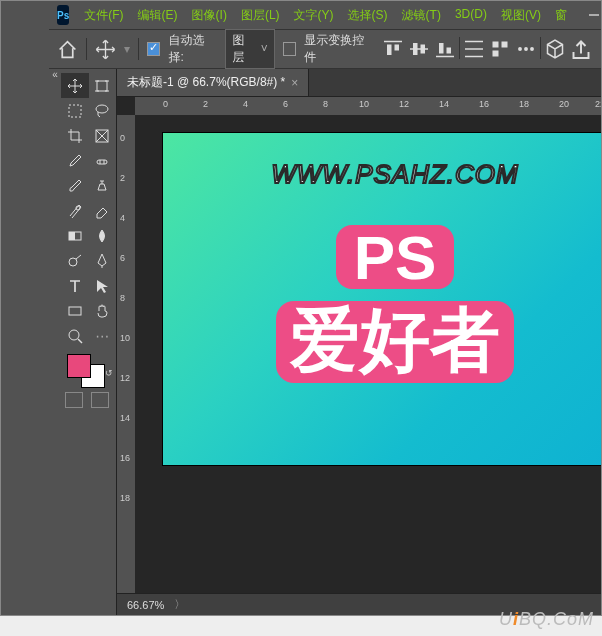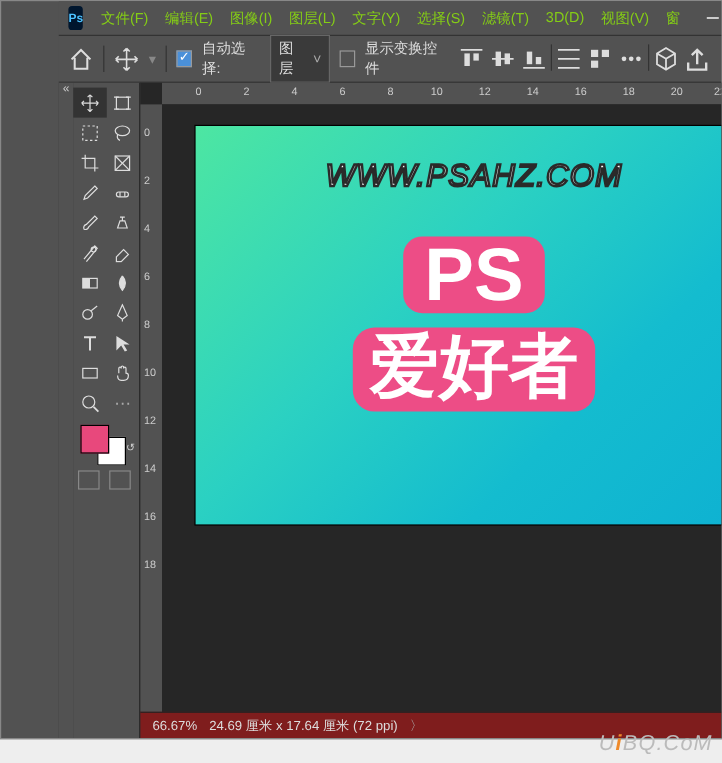--- a/index.html
+++ b/index.html
@@ -49,23 +49,23 @@
 .rulerH span { position: absolute; top: 2px; }
 .rulerV { width: 18px; background: #525252; position: relative; overflow: hidden; font-size: 9px; color: #ccc; }
 .rulerV span { position: absolute; left: 3px; writing-mode: horizontal-tb; }
 .rwrap { display: flex; flex: 1; }
 .canvasA { flex: 1; background: #262626; position: relative; overflow: hidden; }
 .doc { position: absolute; left: 28px; top: 18px; width: 464px; height: 332px; background: linear-gradient(135deg, #4de6a2 0%, #2bd1c2 40%, #14bccf 70%, #0eb1d2 100%); box-shadow: 0 0 0 1px #000; }
 .doc .url { position: absolute; top: 26px; width: 100%; text-align: center; color: #fff; font-size: 26px; font-weight: 400; font-style: italic; letter-spacing: 1px; -webkit-text-stroke: 2px #2a2a2a; font-family: Arial, sans-serif; }
 .doc .ps { position: absolute; top: 92px; width: 100%; text-align: center; }
 .doc .ps .t1 { display: inline-block; color: #fff; font-size: 62px; font-weight: 900; font-family: "Arial Black", sans-serif; background: #ed4d86; padding: 2px 18px 0 18px; border-radius: 16px; line-height: 1; }
 .doc .ai { position: absolute; top: 168px; width: 100%; text-align: center; }
-.doc .ai .t2 { display: inline-block; color: #fff; font-size: 58px; font-weight: 900; background: #ed4d86; padding: 4px 14px 8px 14px; border-radius: 18px; line-height: 1; }
-
-.status { height: 22px; background: #7f1d1d; border-top: 1px solid #222; display: flex; align-items: center; padding: 0 10px; gap: 10px; color: #ddd; font-size: 11px; }
+.doc .ai .t2 { display: inline-block; color: #fff; font-size: 70px; font-weight: 900; background: #ed4d86; padding: 4px 14px 8px 14px; border-radius: 18px; line-height: 1; }
+
+.status { height: 22px; background: #404040; border-top: 1px solid #222; display: flex; align-items: center; padding: 0 10px; gap: 10px; color: #ddd; font-size: 11px; }
 .watermark { position: absolute; right: 8px; bottom: 6px; color: #bbb; font-size: 18px; font-style: italic; letter-spacing: 1px; }
 .watermark b { color: #ef8a2a; }
 </style>
 </head>
 <body>
 
 <div class="win" style="height:616px;padding-left:48px;">
   <div class="titlebar">
     <div class="logo">Ps</div>
     <div class="menus">
@@ -328,20 +328,26 @@
           <div style="color:#ccc;font-size:9px;">↺</div>
         </div>
       </div>
       <div style="display:flex;">
         <div class="qm" style="background:#525252;"></div>
         <div class="qm" style="background:#525252;"></div>
       </div>
     </div>
 
     <div class="work">
+      <div class="tabs">
+        <div class="tab">
+          <span>未标题-1 @ 66.7%(RGB/8#) *</span>
+          <span class="x">×</span>
+        </div>
+      </div>
       <div class="rulerH">
         <span style="left:28px">0</span>
         <span style="left:68px">2</span>
         <span style="left:108px">4</span>
         <span style="left:148px">6</span>
         <span style="left:188px">8</span>
         <span style="left:224px">10</span>
         <span style="left:264px">12</span>
         <span style="left:304px">14</span>
         <span style="left:344px">16</span>
@@ -366,21 +372,20 @@
         <div class="canvasA">
           <div class="doc">
             <div class="url">WWW.PSAHZ.COM</div>
             <div class="ps"><span class="t1">PS</span></div>
             <div class="ai"><span class="t2">爱好者</span></div>
           </div>
         </div>
       </div>
       <div class="status">
         <span>66.67%</span>
-        <span>24.69 厘米 x 17.64 厘米 (72 ppi)</span>
         <span style="color:#aaa">〉</span>
       </div>
     </div>
   </div>
 </div>
 
 <div class="watermark">
   <span>U</span><b>i</b><span>BQ.CoM</span>
 </div>
 

